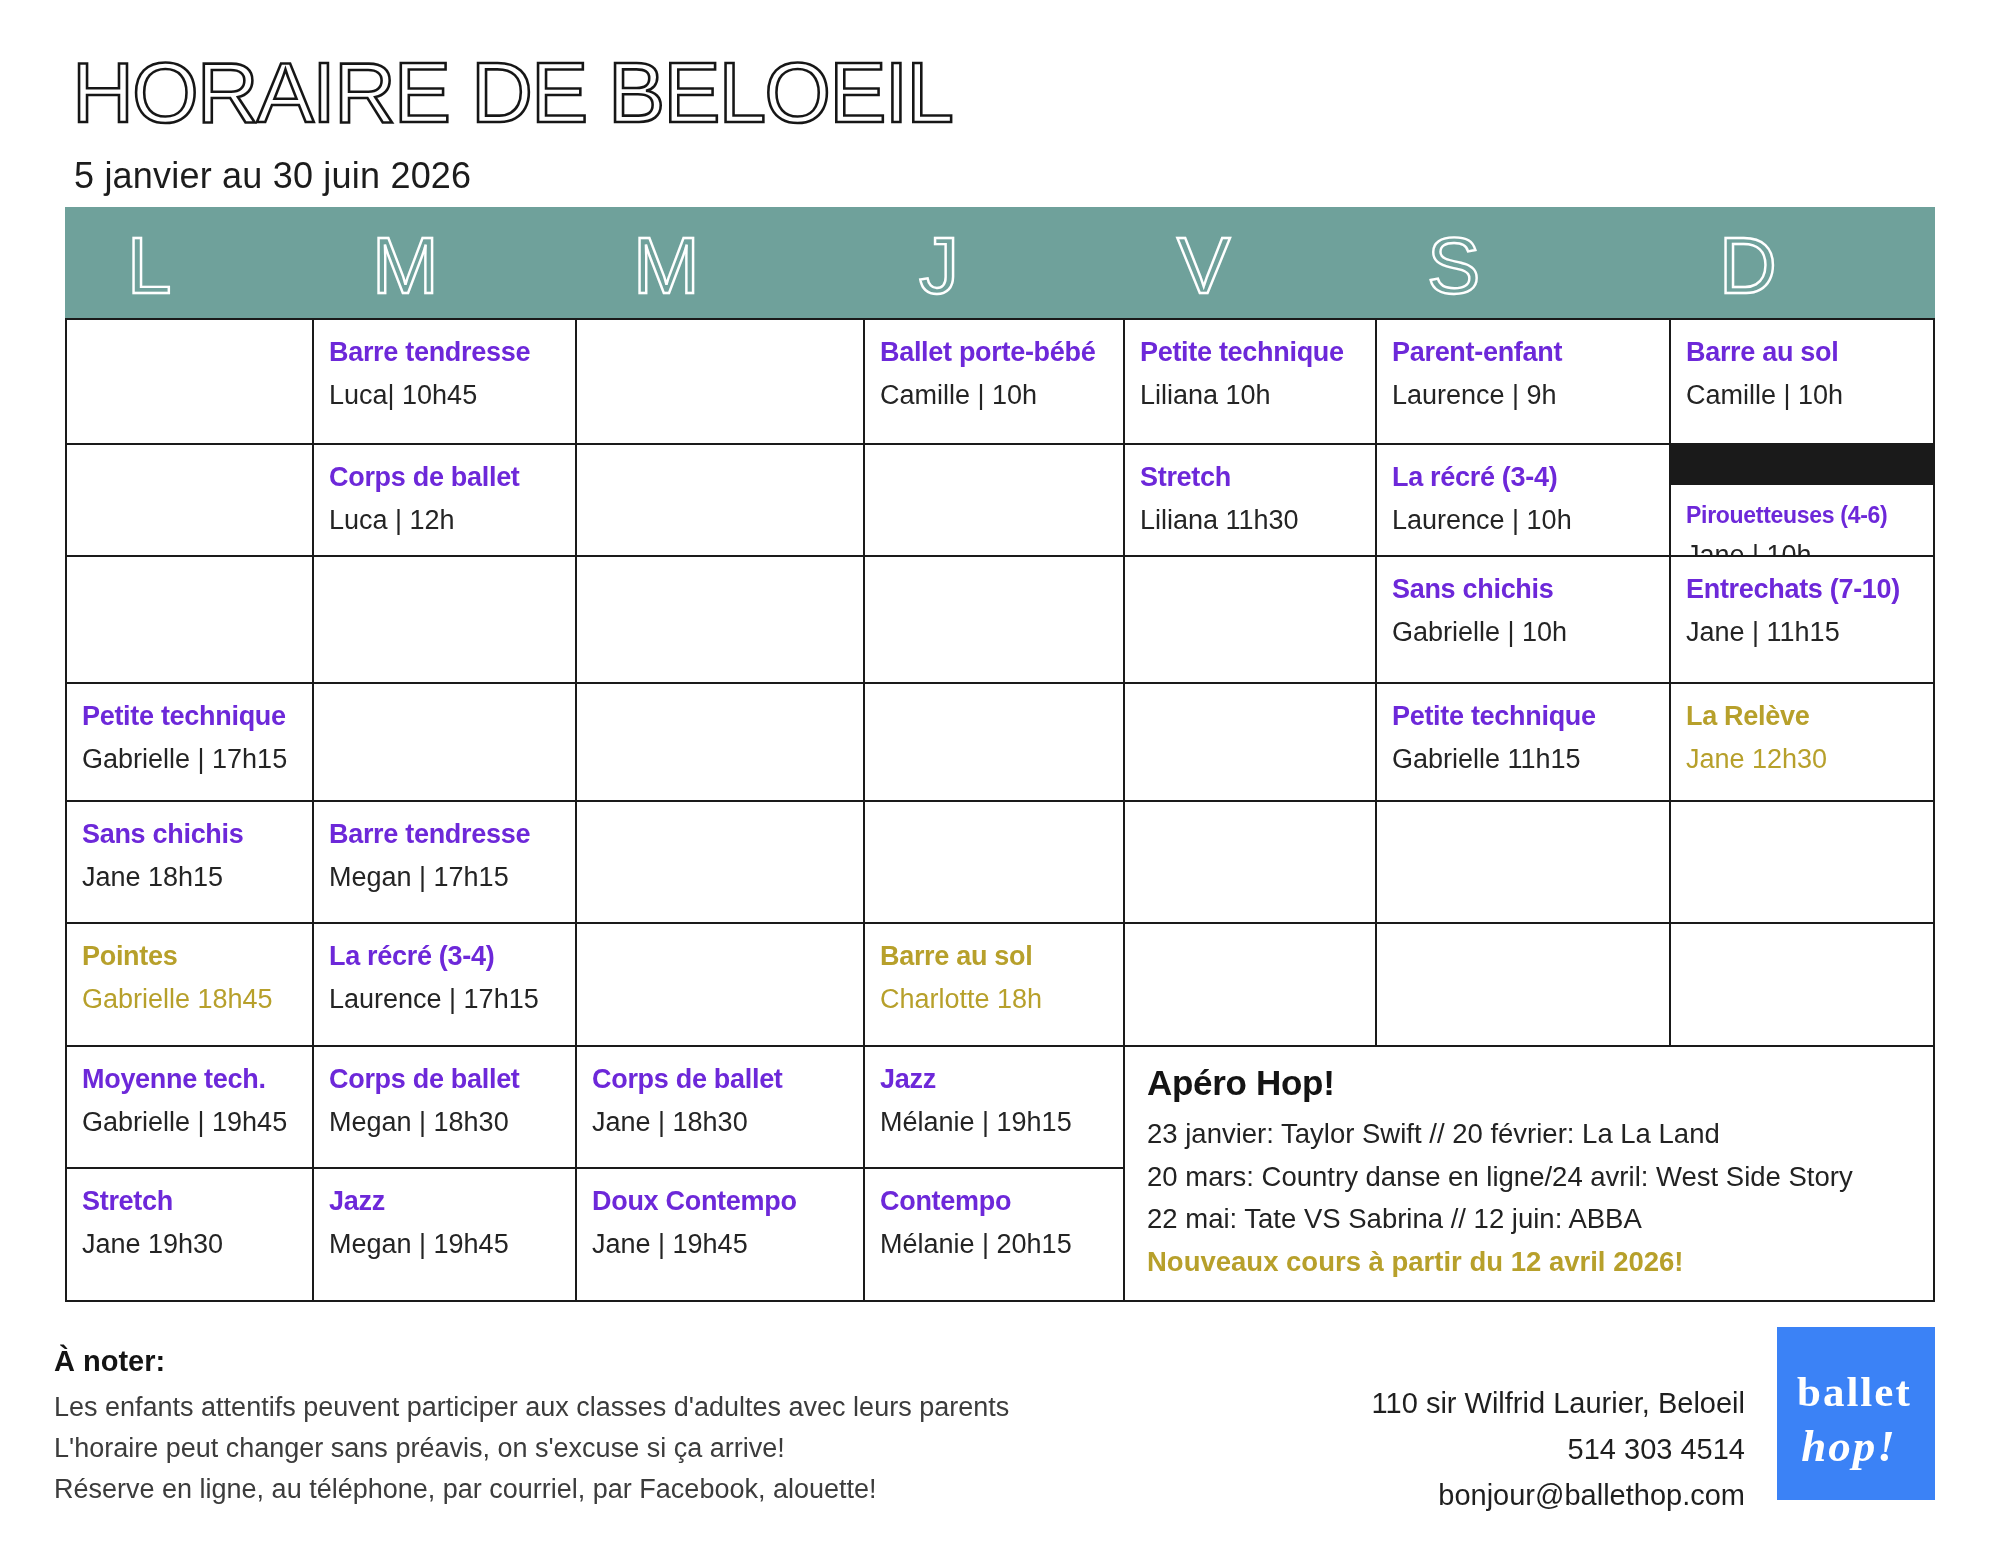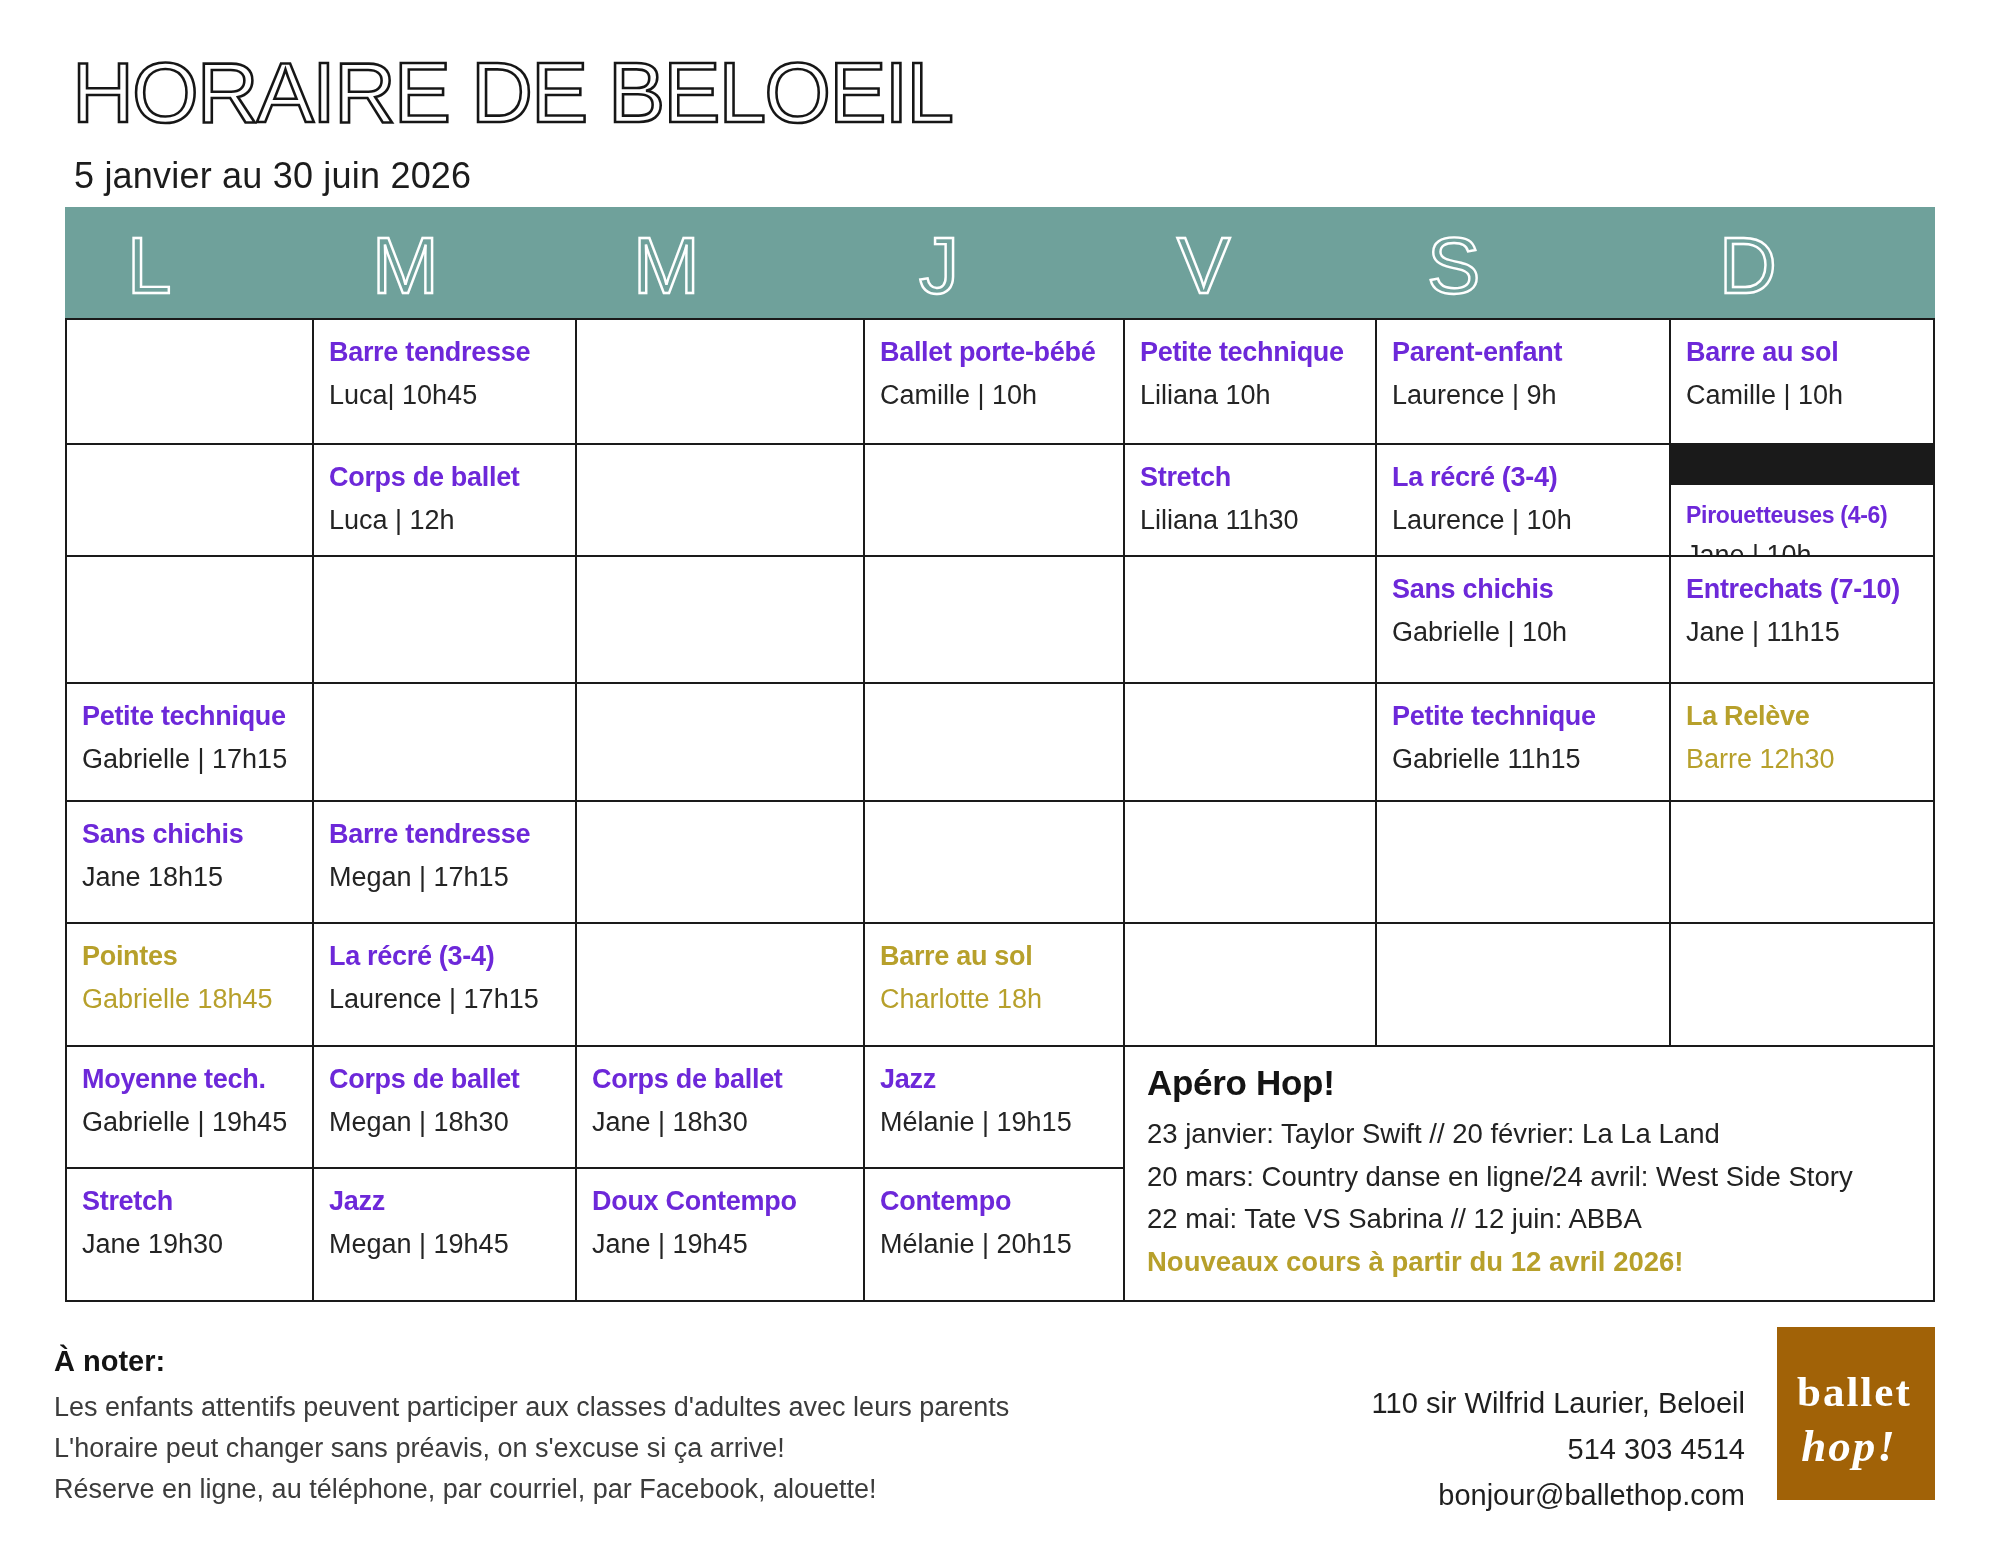--- a/index.html
+++ b/index.html
@@ -158,21 +158,21 @@
       <div class="cell" style="grid-area: 4 / 2 / 5 / 3;"></div>
       <div class="cell" style="grid-area: 4 / 3 / 5 / 4;"></div>
       <div class="cell" style="grid-area: 4 / 4 / 5 / 5;"></div>
       <div class="cell" style="grid-area: 4 / 5 / 5 / 6;"></div>
       <div class="cell" style="grid-area: 4 / 6 / 5 / 7;">
         <div class="cell-title">Petite technique</div>
         <div class="cell-sub">Gabrielle 11h15</div>
       </div>
       <div class="cell accent" style="grid-area: 4 / 7 / 5 / 8;">
         <div class="cell-title">La Relève</div>
-        <div class="cell-sub">Barre 12h30</div>
+        <div class="cell-sub">Jane 12h30</div>
       </div>
       <div class="cell" style="grid-area: 5 / 1 / 6 / 2;">
         <div class="cell-title">Sans chichis</div>
         <div class="cell-sub">Jane 18h15</div>
       </div>
       <div class="cell" style="grid-area: 5 / 2 / 6 / 3;">
         <div class="cell-title">Barre tendresse</div>
         <div class="cell-sub">Megan | 17h15</div>
       </div>
       <div class="cell" style="grid-area: 5 / 3 / 6 / 4;"></div>
@@ -243,18 +243,18 @@
     <div class="note-line">L'horaire peut changer sans préavis, on s'excuse si ça arrive!</div>
     <div class="note-line">Réserve en ligne, au téléphone, par courriel, par Facebook, alouette!</div>
   </div>
 
   <div class="contact">
     <div class="contact-line">110 sir Wilfrid Laurier, Beloeil</div>
     <div class="contact-line">514 303 4514</div>
     <div class="contact-line">bonjour@ballethop.com</div>
   </div>
 
-  <div class="logo" style="background: #a16207;">
+  <div class="logo" style="background: #3b82f6;">
     <div class="logo-line1">ballet</div>
     <div class="logo-line2">hop!</div>
   </div>
 
 </div>
 
 </body></html>

